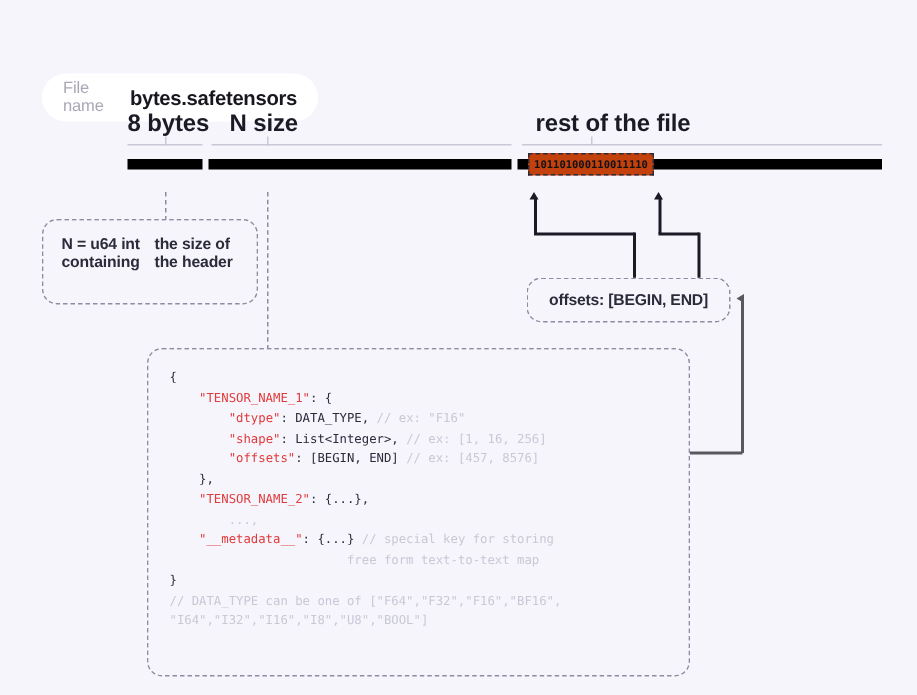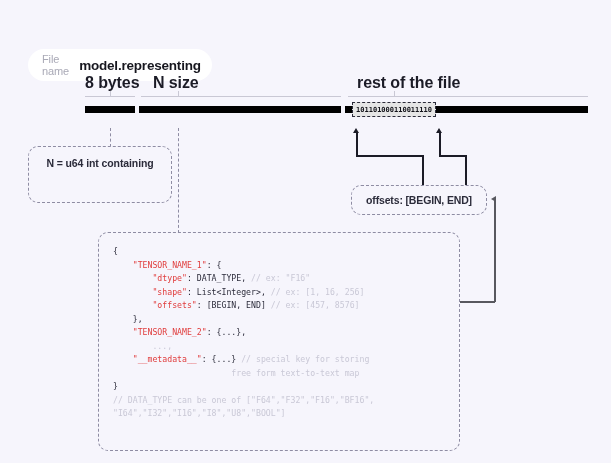--- a/index.html
+++ b/index.html
@@ -73,21 +73,21 @@
   }
 
   
   #binary-capsule {
     position: absolute;
     top: 32px;
     left: 352px;
     width: 84px;
     height: 15px;
     border: 1px dashed #2b2b3a;
-    background: #e5e5e5;
+    background: #c2410c;
     display: flex;
     align-items: center;
     justify-content: center;
   }
   #binary-capsule span {
     font-family: "DejaVu Sans Mono", monospace;
     font-size: 7px;
     font-weight: 700;
     color: #111118;
     letter-spacing: 0px;
@@ -179,21 +179,21 @@
     border-top: 3.5px solid transparent;
     border-bottom: 3.5px solid transparent;
     border-right: 5px solid #58585f;
   }
 </style>
 </head>
 <body>
 
 <div id="filename-chip">
   <span class="label">File name</span>
-  <span class="value">model.representing</span>
+  <span class="value">bytes.safetensors</span>
 </div>
 
 <div id="byte-bar-area">
 
   <div class="seg-label" style="left:85px;  top:4px;">8 bytes</div>
   <div class="seg-label" style="left:153px; top:4px;">N size</div>
   <div class="seg-label" style="left:357px; top:4px;">rest of the file</div>
 
   <div class="span-rule" style="left:85px;  width:50px;"></div>
   <div class="span-tick" style="left:110px;"></div>
@@ -222,20 +222,21 @@
 <div class="solid-h" style="left:356px; top:155px; width:67px;"></div>
 <div class="solid-v" style="left:422px; top:155px; height:33px;"></div>
 
 <div class="arrow-up" style="left:436px; top:128px;"></div>
 <div class="solid-v" style="left:439px; top:132px; height:24px;"></div>
 <div class="solid-h" style="left:439px; top:155px; width:27px;"></div>
 <div class="solid-v" style="left:465px; top:155px; height:33px;"></div>
 
 <div class="callout" id="n-bytes-note">
   <div>N = u64 int containing</div>
+  <div>the size of the header</div>
 </div>
 
 <div class="callout" id="offsets-note">
   <span>offsets: [BEGIN, END]</span>
 </div>
 
 <div class="arrow-left-gray" style="left:491px; top:196px;"></div>
 <div class="gray-h" style="left:495px; top:199px; width:0px;"></div>
 <div class="gray-v" style="left:494px; top:199px; height:103px;"></div>
 <div class="gray-h" style="left:404px; top:301px; width:91px;"></div>

